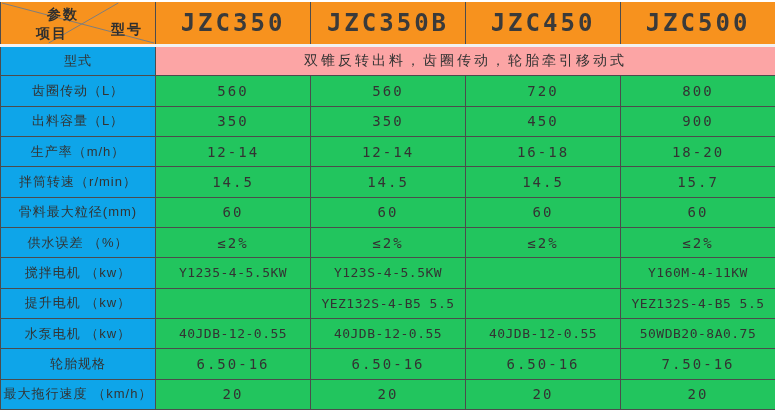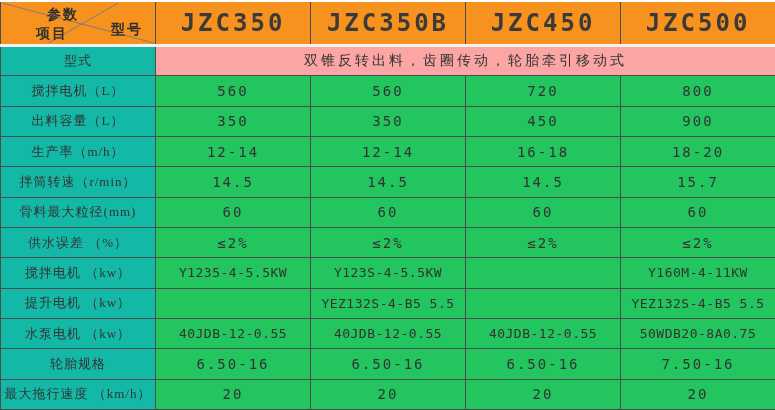--- a/index.html
+++ b/index.html
@@ -57,24 +57,24 @@
     letter-spacing: 2px;
     color: #2f2f2f;
     line-height: 1;
   }
   .lbl-param  { left: 46px; top: 5px; }
   .lbl-model  { left: 110px; top: 20px; }
   .lbl-item   { left: 7px;  top: 24px; margin-left: 28px; }
   
   tbody tr { height: 24px; }
   td.rowlabel {
-    font-family: Liberation Serif, serif;
+    font-family: Liberation Sans, sans-serif;
     font-size: 13px;
     letter-spacing: 1px;
-    background: #14b8a6;
+    background: #0ea5e9;
   }
   td.val {
     font-family: "DejaVu Sans Mono", monospace;
     font-size: 14px;
     letter-spacing: 2px;
     background: #22c55e;
   }
   td.tight {
     font-size: 13px;
     letter-spacing: 0.5px;
@@ -115,21 +115,21 @@
         <th class="model">JZC500</th>
       </tr>
     </thead>
     <tbody>
       <tr>
         <td class="rowlabel">型式</td>
         <td class="typeval" colspan="4">双锥反转出料，齿圈传动，轮胎牵引移动式</td>
       </tr>
 
       <tr>
-        <td class="rowlabel">搅拌电机（L）</td>
+        <td class="rowlabel">齿圈传动（L）</td>
         <td class="val">560</td>
         <td class="val">560</td>
         <td class="val">720</td>
         <td class="val">800</td>
       </tr>
 
       <tr>
         <td class="rowlabel">出料容量（L）</td>
         <td class="val">350</td>
         <td class="val">350</td>

